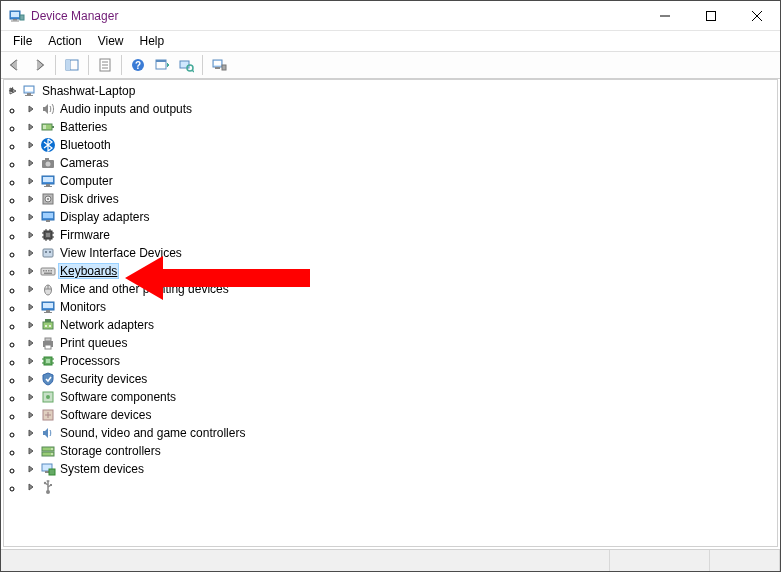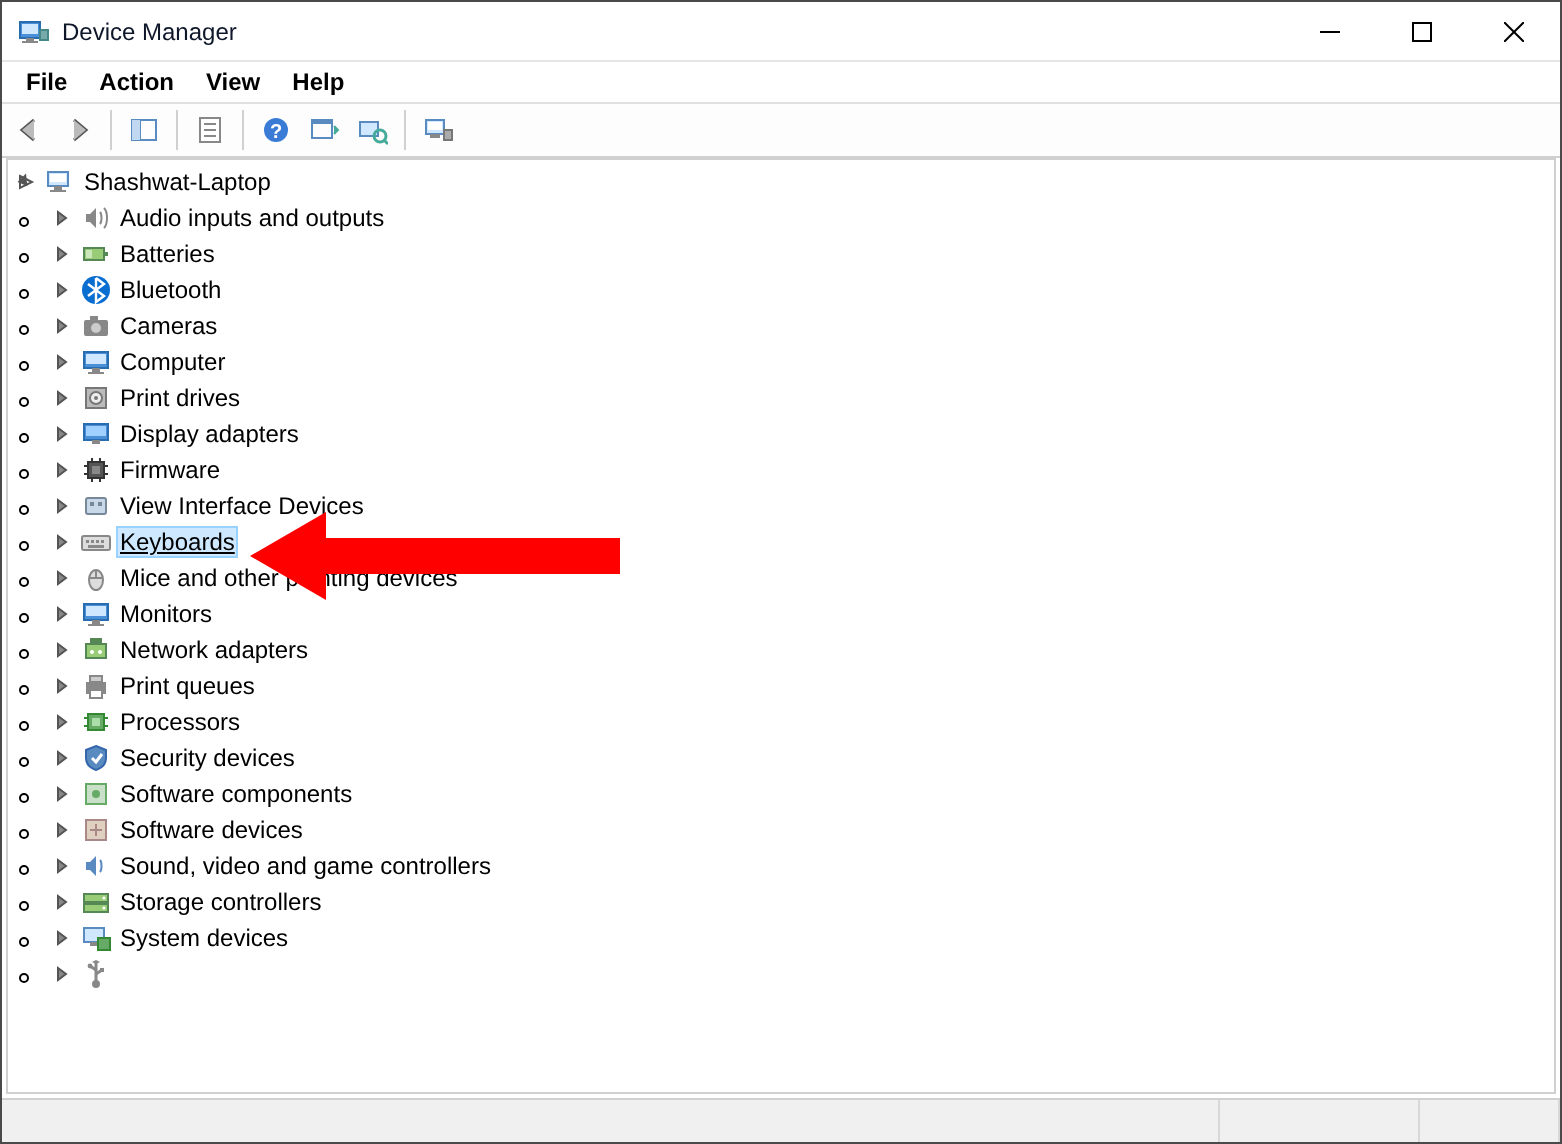--- a/index.html
+++ b/index.html
@@ -22,37 +22,36 @@
 }
 .titlebar {
   height: 30px;
   display: flex;
   align-items: center;
   padding-left: 8px;
   background: #fff;
   border-bottom: 1px solid #e5e5e5;
 }
 .titlebar .icon { margin-right: 6px; display: flex; }
-.titlebar .title { flex: 1; font-size: 12px; color: #0f172a; }
+.titlebar .title { flex: 1; font-size: 12px; color: #701a75; }
 .win-controls { display: flex; height: 100%; }
 .win-btn {
   width: 46px;
   display: flex;
   align-items: center;
   justify-content: center;
   color: #000;
 }
 
 .menubar {
   height: 20px;
   display: flex;
   align-items: center;
   padding: 0 4px;
   font-size: 12px;
-  font-weight: bold;
 }
 .menu-item { padding: 1px 8px; cursor: default; }
 
 .toolbar {
   height: 28px;
   border-top: 1px solid #e0e0e0;
   border-bottom: 1px solid #d0d0d0;
   display: flex;
   align-items: center;
   padding: 0 2px;
@@ -342,21 +341,21 @@
                     <path d="M3 2 L7 5 L3 8 Z" fill="#888" stroke="#555"></path>
                   </svg>
                 </span>
                 <span class="node-icon">
                   <svg width="16" height="16" viewBox="0 0 16 16">
                     <rect x="3" y="3" width="10" height="10" fill="#bbb" stroke="#777"></rect>
                     <circle cx="8" cy="8" r="3" fill="#eee" stroke="#777"></circle>
                     <circle cx="8" cy="8" r="1" fill="#777"></circle>
                   </svg>
                 </span>
-                <span class="label">Print drives</span>
+                <span class="label">Disk drives</span>
               </div>
             </li>
             <li>
               <div class="tree-node">
                 <span class="exp">
                   <svg width="10" height="10">
                     <path d="M3 2 L7 5 L3 8 Z" fill="#888" stroke="#555"></path>
                   </svg>
                 </span>
                 <span class="node-icon">

